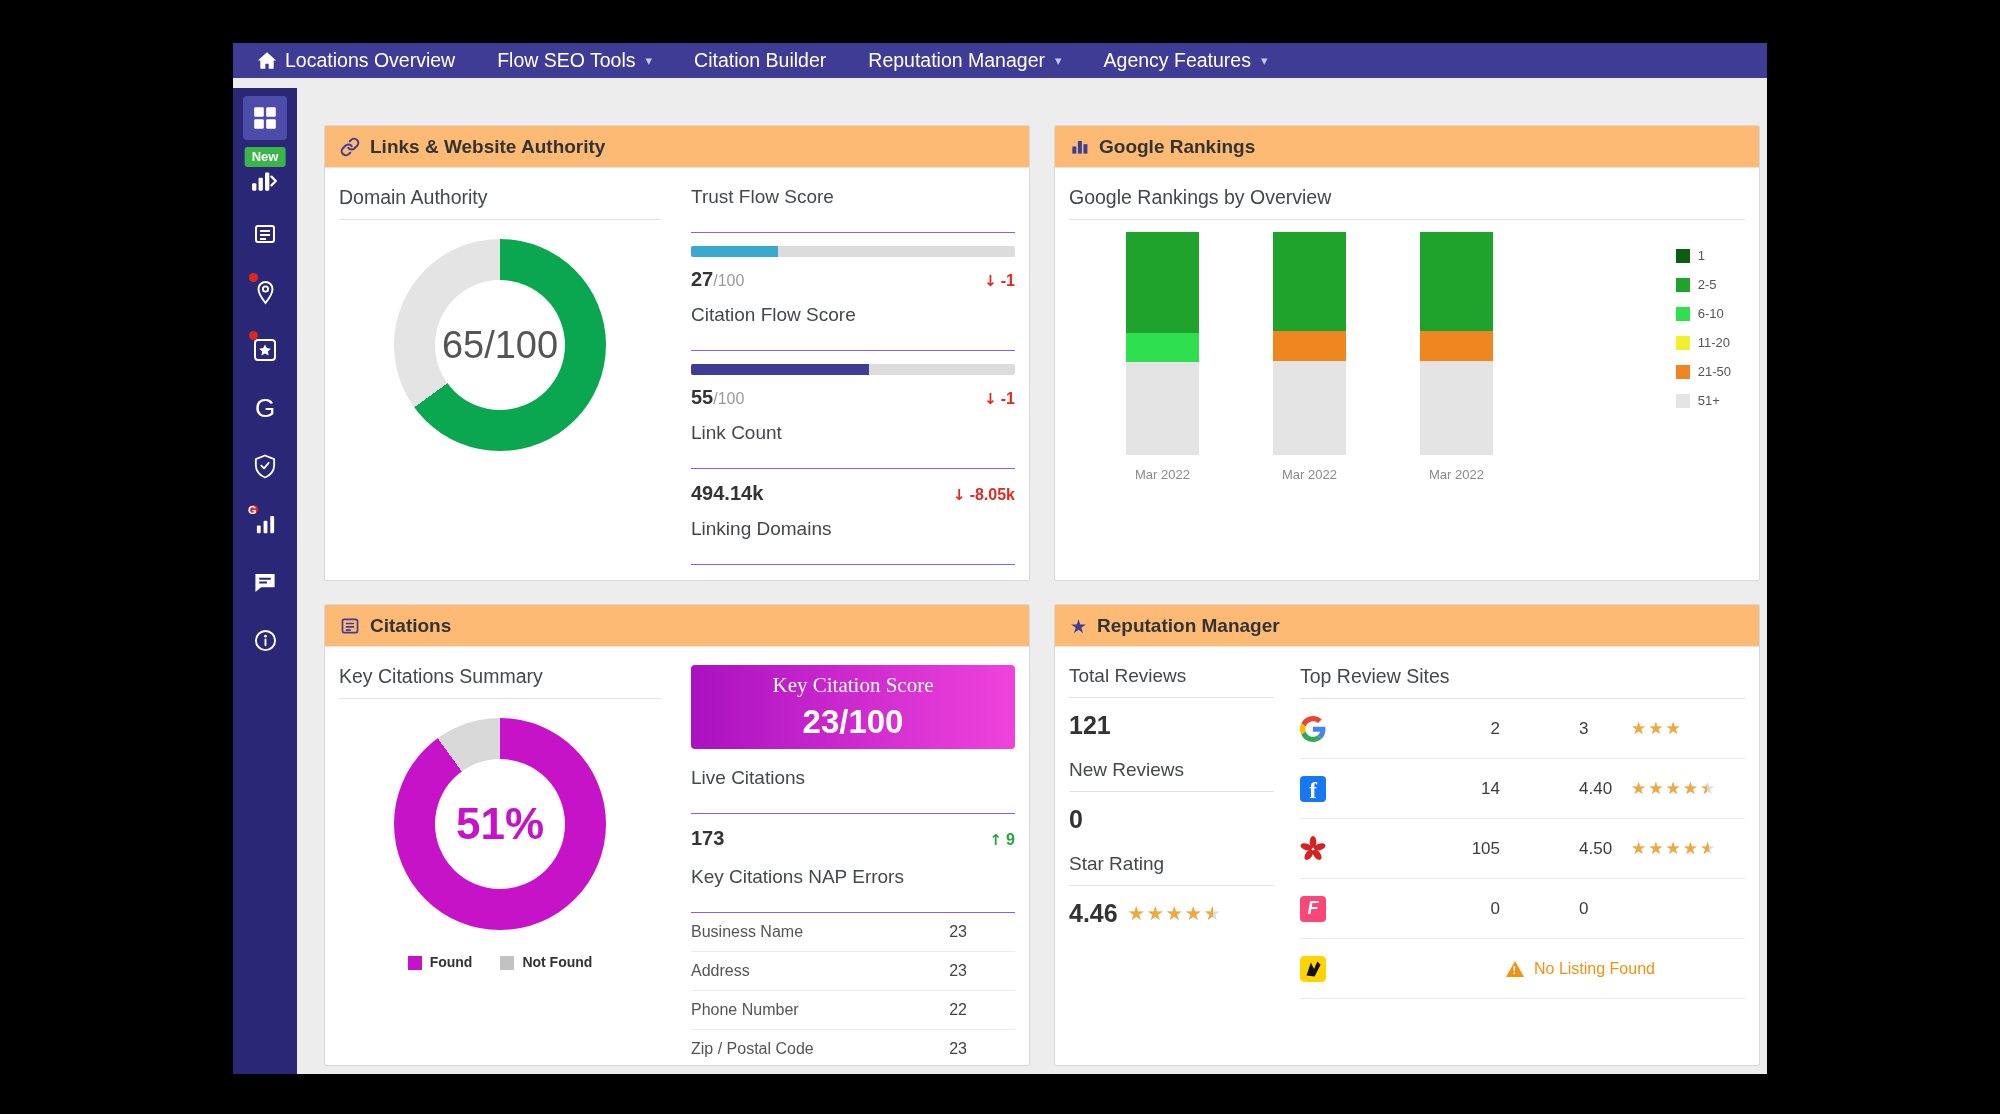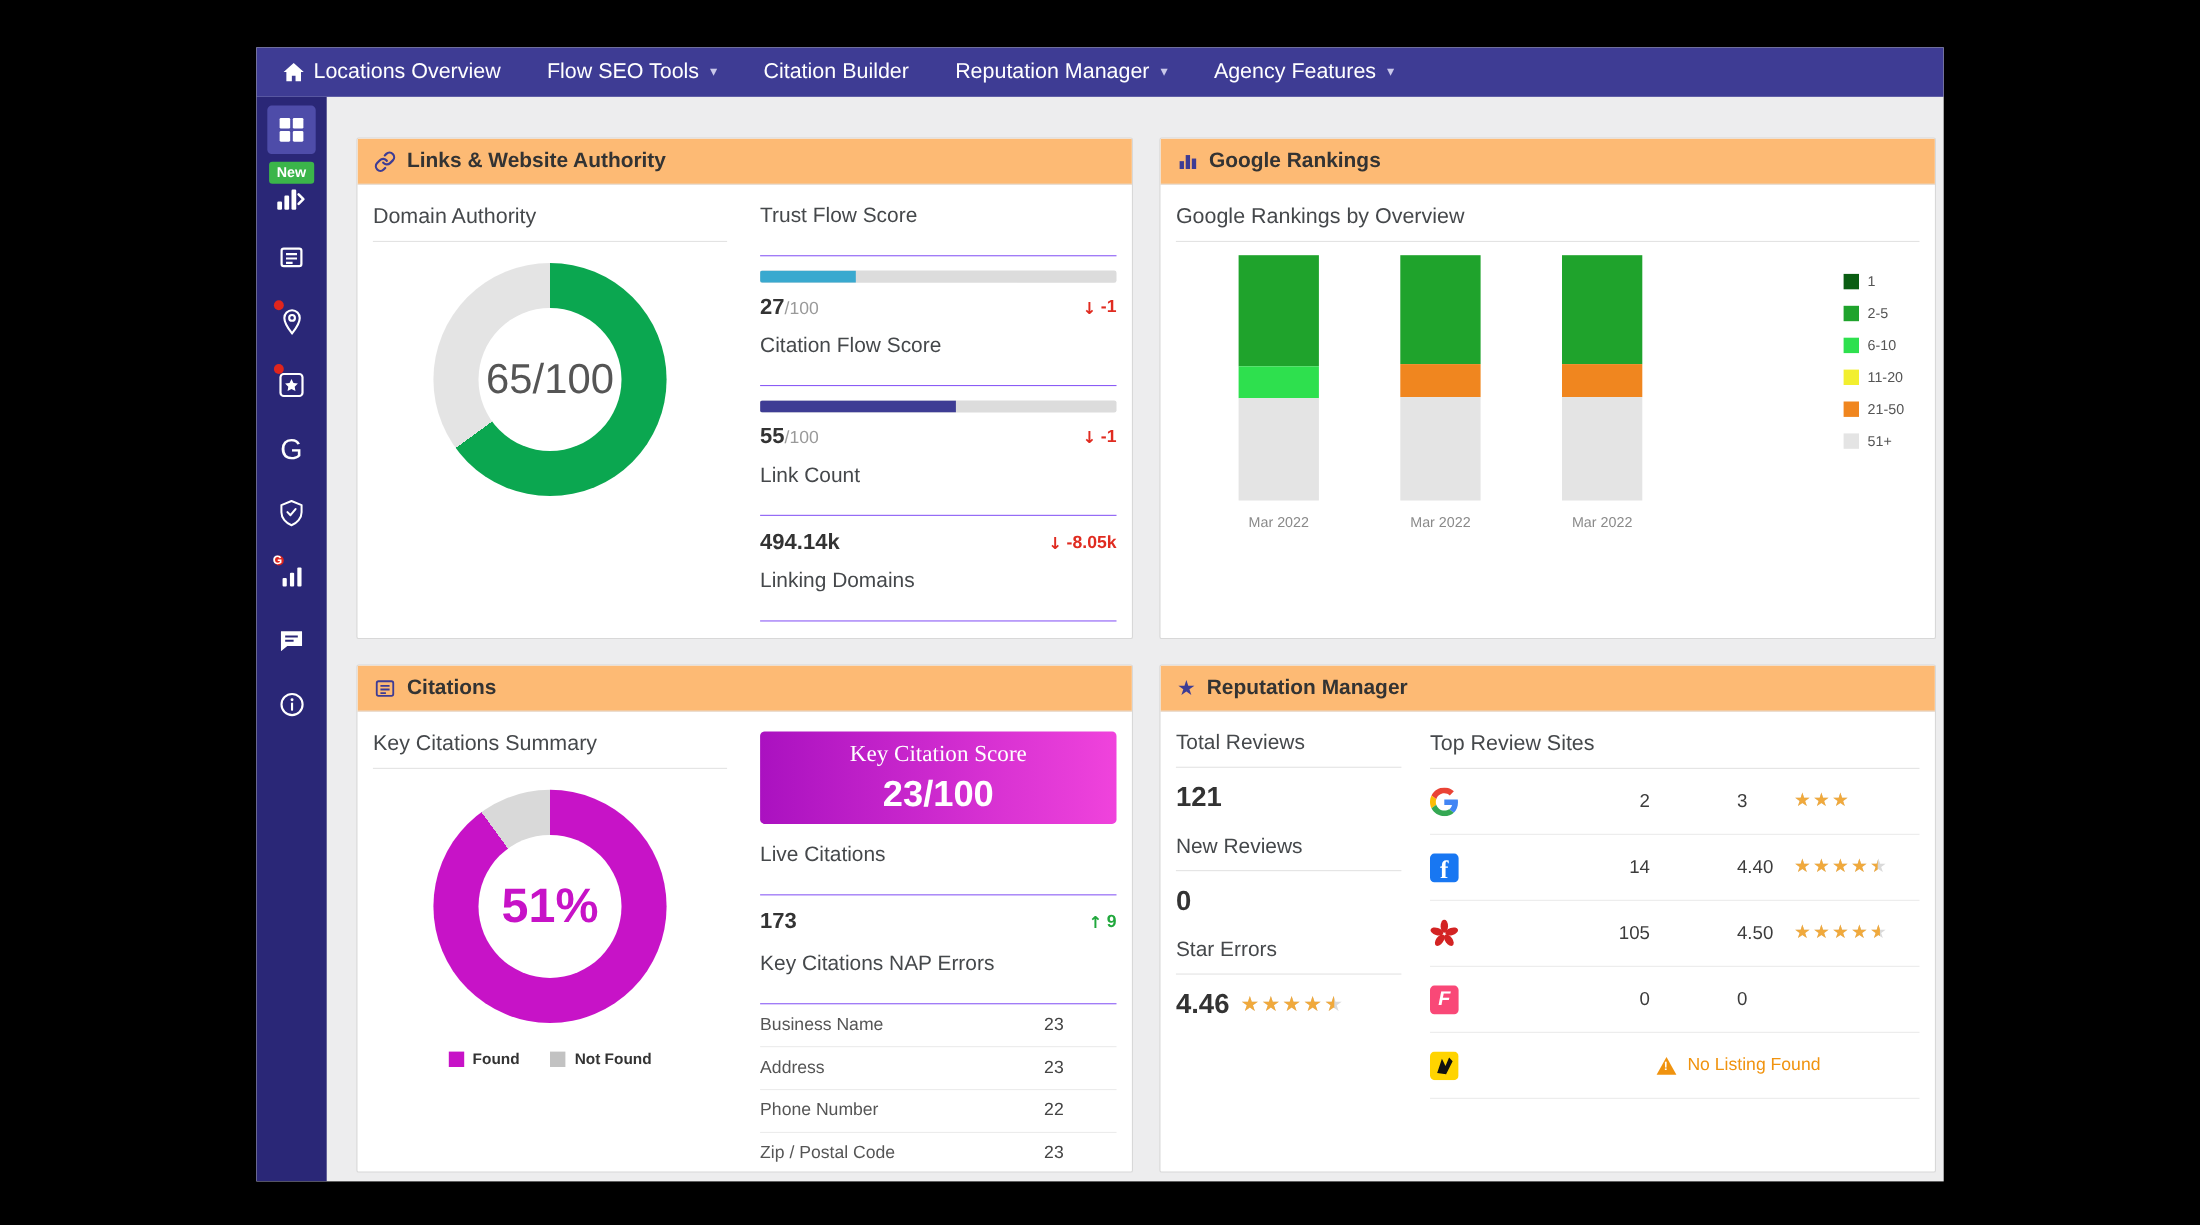--- a/index.html
+++ b/index.html
@@ -1,21 +1,21 @@
 <!DOCTYPE html>
 <html><head>
 <meta charset="utf-8">
 <style>
   *{box-sizing:border-box;margin:0;padding:0}
   html,body{width:2000px;height:1114px;background:#000;overflow:hidden;
     font-family:"Liberation Sans",sans-serif;}
   .app{position:absolute;left:233px;top:43px;width:1534px;height:1031px;background:#ededee;overflow:hidden;}
 
   
-  .topnav{position:absolute;left:0;top:0;right:0;height:45px;background:#3e3c94;display:flex;align-items:center;padding-left:24px;z-index:5;}
+  .topnav{position:absolute;left:0;top:0;right:0;height:35px;background:#3e3c94;display:flex;align-items:center;padding-left:24px;z-index:5;}
   .nav-item{display:flex;align-items:center;gap:8px;color:#fff;font-size:19.5px;margin-right:42px;cursor:pointer;white-space:nowrap;}
   .caret{font-family:"DejaVu Sans",sans-serif;font-size:13px;color:#c9c8ea;margin-left:2px;}
 
   
   .sidebar{position:absolute;left:0;top:45px;bottom:0;width:64px;background:#2a2777;display:flex;flex-direction:column;align-items:center;padding-top:8px;gap:14px;z-index:4;}
   .side-item{width:44px;height:44px;border-radius:4px;display:flex;align-items:center;justify-content:center;position:relative;cursor:pointer;flex:none;}
   .side-item.active{background:#4e4ca9;}
   .new-badge{position:absolute;top:-7px;left:50%;transform:translateX(-50%);background:#3bb54a;color:#fff;font-size:13px;font-weight:bold;padding:2px 7px;border-radius:3px;line-height:1.2;z-index:2;}
   .side-item.has-badge svg{margin-top:10px;}
   .ndot{position:absolute;top:3px;left:6px;width:9px;height:9px;border-radius:50%;background:#e0251d;}
@@ -428,21 +428,21 @@
           <div class="rep-left">
             <div class="stat">
               <div class="stat-h">Total Reviews</div>
               <div class="stat-v">121</div>
             </div>
             <div class="stat">
               <div class="stat-h">New Reviews</div>
               <div class="stat-v">0</div>
             </div>
             <div class="stat">
-              <div class="stat-h">Star Errors</div>
+              <div class="stat-h">Star Rating</div>
               <div class="stat-v">
                 <span>4.46</span>
                 <span class="stars"><span class="st-bg">★★★★★</span><span class="st-fg" style="width:89.2%">★★★★★</span></span>
               </div>
             </div>
           </div>
           <div class="rep-right">
             <div class="section-h">Top Review Sites</div>
 
             <div class="site-row">

